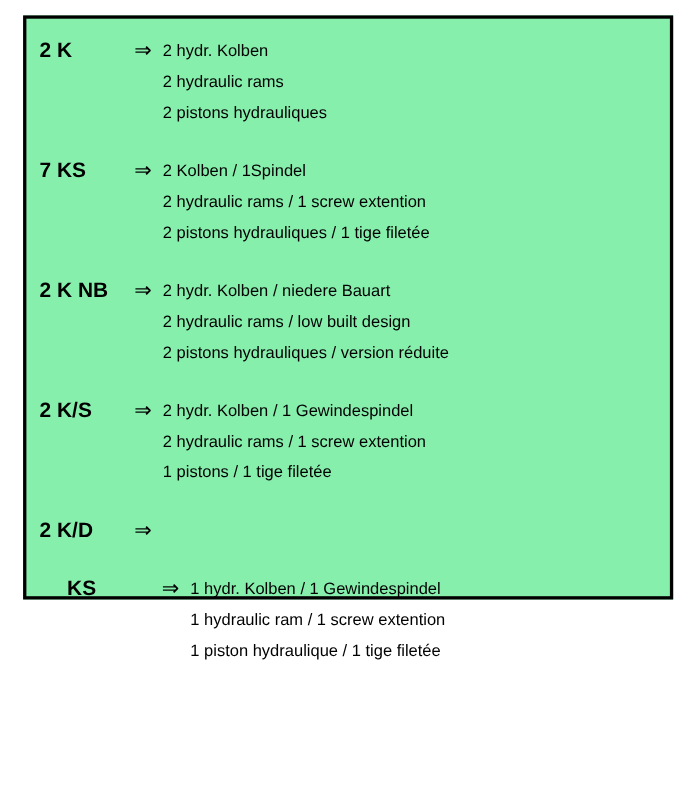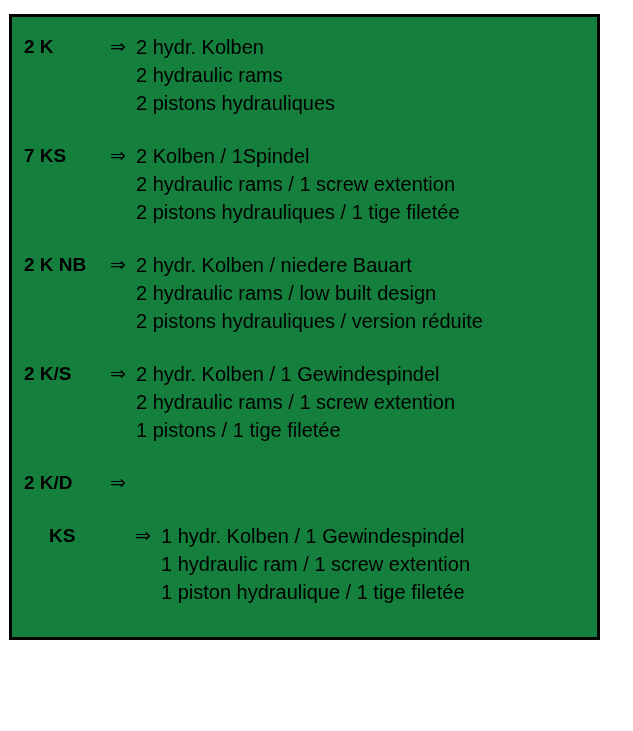--- a/index.html
+++ b/index.html
@@ -11,27 +11,27 @@
   body {
     width: 633px;
     height: 731px;
     font-family: "Liberation Sans", sans-serif;
     color: #000000;
     overflow: hidden;
   }
 
   #legend-box {
     position: absolute;
-    left: 9px;
+    left: 21px;
     top: 14px;
     width: 591px;
-    height: 626px;
+    height: 531px;
     box-sizing: border-box;
     border: 3px solid #000000;
-    background: #15803d;
+    background: #86efac;
   }
 
   .entries {
     padding: 16px 0 0 0;
   }
 
   .entry {
     display: flex;
     align-items: flex-start;
     margin-bottom: 25px;
@@ -63,21 +63,21 @@
 
   .desc-cell {
     flex: 1 1 auto;
     font-size: 19px;
     line-height: 28px;
     white-space: nowrap;
   }
 
   .desc-line {
     display: block;
-    font-size: 20px;
+    font-size: 15px;
     line-height: 28px;
     white-space: nowrap;
   }
 </style>
 </head>
 <body>
 
 <div id="legend-box">
   <div class="entries">
 

